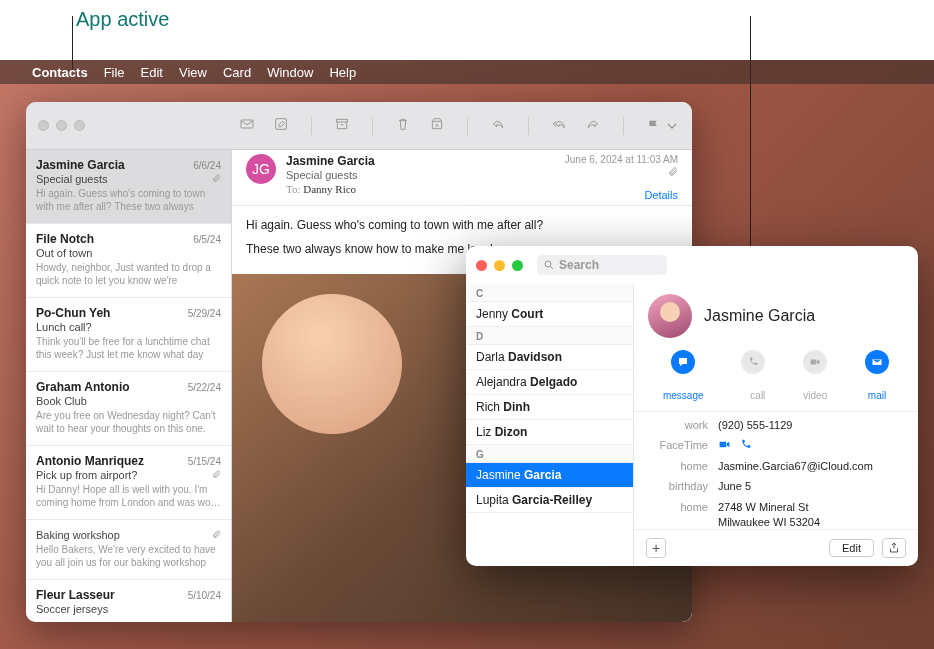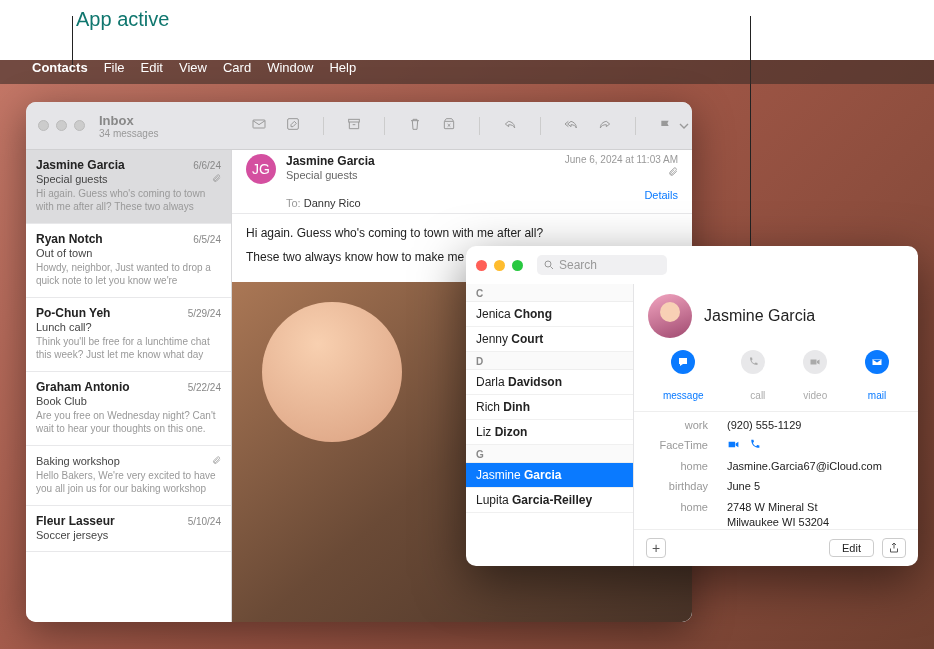--- a/index.html
+++ b/index.html
@@ -4,21 +4,21 @@
   <style>
     * { margin: 0; padding: 0; box-sizing: border-box; }
     body { font-family: -apple-system, "Helvetica Neue", Arial, sans-serif; width: 934px; height: 649px; position: relative; overflow: hidden; background: linear-gradient(135deg, #c77a6a 0%, #9d5545 50%, #704030 100%); }
     
     
     .annotation-container { position: absolute; top: 0; left: 0; width: 100%; height: 60px; background: white; }
     .annotation-label { position: absolute; top: 8px; font-size: 20px; color: #0f766e; font-weight: 400; }
     .annotation-line { position: absolute; width: 1px; background: #222; }
     
     
-    .menubar { position: absolute; top: 60px; left: 0; right: 0; height: 24px; background: rgba(60, 45, 40, 0.6); display: flex; padding-left: 16px; gap: 16px; font-size: 13px; color: #fff; }
+    .menubar { position: absolute; top: 60px; left: 0; right: 0; height: 24px; background: rgba(60, 45, 40, 0.6); display: flex; align-items: center; padding-left: 16px; gap: 16px; font-size: 13px; color: #fff; }
     .menubar .apple-logo { font-size: 14px; }
     .menubar .app-name { font-weight: 600; }
     .menubar .menu-item { cursor: default; }
     
     
     .mail-window { position: absolute; top: 102px; left: 26px; width: 666px; height: 520px; background: #f0f0f2; border-radius: 10px; box-shadow: 0 10px 40px rgba(0,0,0,0.4); overflow: hidden; display: flex; flex-direction: column; }
     .mail-titlebar { height: 48px; display: flex; align-items: center; padding: 0 12px; gap: 6px; background: #e5e5e8; border-bottom: 1px solid #d0d0d2; }
     .traffic-lights-inactive { display: flex; gap: 7px; }
     .traffic-lights-inactive .light { width: 11px; height: 11px; border-radius: 50%; background: #ccc; border: 0.5px solid #bbb; }
     .mail-titlebar-left { display: flex; flex-direction: column; margin-left: 8px; flex-shrink: 0; width: 140px; }
@@ -40,33 +40,33 @@
     .mail-attach { font-size: 9px; color: #999; }
     .mail-preview { font-size: 10px; color: #999; line-height: 1.3; margin-top: 2px; max-height: 26px; overflow: hidden; }
     
     .mail-content { flex: 1; background: #fff; display: flex; flex-direction: column; }
     .mail-content-header { padding: 4px 14px; border-bottom: 1px solid #e8e8ea; }
     .mail-content-top { display: flex; align-items: flex-start; }
     .avatar-circle { width: 30px; height: 30px; border-radius: 50%; background: #d44fa0; display: flex; align-items: center; justify-content: center; color: #fff; font-size: 14px; font-weight: 500; margin-right: 10px; }
     .mail-content-info { flex: 1; }
     .mail-content-from { font-size: 12px; font-weight: 700; color: #222; }
     .mail-content-subject { font-size: 11px; color: #666; margin-top: 1px; }
-    .mail-content-to { font-size: 11px; color: #999; margin-top: 16px; }
+    .mail-content-to { font-size: 11px; color: #999; margin-top: 2px; font-family: Liberation Serif, serif; }
     .mail-content-to .to-name { color: #333; }
     .mail-content-meta { text-align: right; font-size: 10px; color: #999; }
     .mail-content-details { color: #0a7aff; font-size: 11px; margin-top: 10px; }
     .mail-content-body { padding: 10px 14px; font-size: 12px; color: #222; line-height: 1.5; }
     .mail-content-body p { margin-bottom: 6px; }
     .mail-image { flex: 1; background: linear-gradient(140deg, #aa7755 0%, #6a4a36 50%, #4a3428 100%); position: relative; overflow: hidden; }
     .mail-image::before { content: ""; position: absolute; left: 30px; top: 20px; width: 140px; height: 140px; border-radius: 50%; background: radial-gradient(circle at 40% 30%, #f8d0b0, #daa080); }
     .mail-image::after { content: ""; position: absolute; right: 60px; top: 40px; width: 120px; height: 120px; border-radius: 50%; background: radial-gradient(circle at 40% 30%, #e0b595, #b07a5a); }
     
     
     .contacts-window { position: absolute; top: 246px; left: 466px; width: 452px; height: 320px; background: #fff; border-radius: 10px; box-shadow: 0 15px 50px rgba(0,0,0,0.5); overflow: hidden; display: flex; flex-direction: column; }
-    .contacts-titlebar { height: 38px; display: flex; align-items: center; padding: 0 10px; gap: 8px; }
+    .contacts-titlebar { height: 38px; display: flex; align-items: center; padding: 0 10px; gap: 8px; font-weight: bold; }
     .traffic-lights { display: flex; gap: 7px; }
     .traffic-lights .close { width: 11px; height: 11px; border-radius: 50%; background: #ff5f57; }
     .traffic-lights .min { width: 11px; height: 11px; border-radius: 50%; background: #febc2e; }
     .traffic-lights .max { width: 11px; height: 11px; border-radius: 50%; background: #28c840; }
     .contacts-search { flex: 0 0 130px; margin-left: 6px; display: flex; align-items: center; background: #f0f0f2; border-radius: 5px; padding: 3px 6px; font-size: 12px; color: #999; }
     .contacts-search svg { width: 12px; height: 12px; margin-right: 4px; }
     
     .contacts-body { flex: 1; display: flex; overflow: hidden; }
     .contacts-list { width: 168px; border-right: 1px solid #e4e4e6; overflow-y: auto; font-size: 12px; }
     .contacts-list-section { font-size: 10px; font-weight: 600; color: #888; padding: 4px 10px 2px; border-bottom: 1px solid #eee; background: #fafafa; }
@@ -84,21 +84,21 @@
     .card-action-icon { width: 24px; height: 24px; border-radius: 50%; display: flex; align-items: center; justify-content: center; }
     .card-action.active .card-action-icon { background: #0a7aff; }
     .card-action.active { color: #0a7aff; }
     .card-action.inactive .card-action-icon { background: #e8e8ea; }
     .card-action.inactive { color: #aaa; align-items: flex-end; }
     .card-action-icon svg { width: 12px; height: 12px; fill: #fff; }
     .card-action.inactive .card-action-icon svg { fill: #aaa; }
     
     .card-details { flex: 1; padding: 6px 14px; font-size: 11px; overflow-y: auto; }
     .card-row { display: flex; margin-bottom: 5px; line-height: 1.4; }
-    .card-label { color: #999; width: 60px; text-align: right; margin-right: 19px; flex-shrink: 0; }
+    .card-label { color: #999; width: 60px; text-align: right; margin-right: 10px; flex-shrink: 0; }
     .card-value { color: #222; }
     .ft-icons { color: #0a7aff; display: flex; gap: 8px; }
     .ft-icons svg { width: 13px; height: 13px; fill: currentColor; }
     
     .card-footer { display: flex; align-items: center; justify-content: space-between; padding: 8px 12px; border-top: 1px solid #eee; }
     .footer-btn { font-size: 11px; padding: 2px 12px; border-radius: 4px; border: 1px solid #ccc; background: #fff; color: #222; }
     .add-btn { width: 20px; height: 20px; border: 1px solid #ccc; border-radius: 4px; display: flex; align-items: center; justify-content: center; font-size: 14px; color: #555; }
     .share-btn { width: 24px; height: 20px; border: 1px solid #ccc; border-radius: 4px; display: flex; align-items: center; justify-content: center; }
     .footer-right { display: flex; gap: 8px; align-items: center; }
   </style>
@@ -122,24 +122,20 @@
   <span class="menu-item">Help</span>
 </div>
 
 <div class="mail-window">
   <div class="mail-titlebar">
     <div class="traffic-lights-inactive">
       <div class="light"></div>
       <div class="light"></div>
       <div class="light"></div>
     </div>
-    <div class="mail-titlebar-left">
-      <div class="mail-inbox-title">Inbox</div>
-      <div class="mail-inbox-count">34 messages</div>
-    </div>
     <span><svg viewBox="0 0 24 24" fill="none" stroke="#999" stroke-width="1.5">
           <circle cx="12" cy="12" r="9"></circle>
           <line x1="7" y1="9" x2="17" y2="9"></line>
           <line x1="9" y1="12" x2="15" y2="12"></line>
           <line x1="11" y1="15" x2="13" y2="15"></line>
         </svg></span>
     <div class="mail-toolbar-icons">
       <span><svg viewBox="0 0 24 24" fill="none" stroke="#999" stroke-width="1.5">
             <rect x="3" y="6" width="18" height="12" rx="1"></rect>
             <path d="M3 7l9 6 9-6"></path>
@@ -199,21 +195,21 @@
     <div class="mail-subject-row">
       <span class="mail-subject">Special guests</span>
       <span class="mail-attach"><svg width="9" height="9" viewBox="0 0 24 24" fill="none" stroke="#999" stroke-width="2">
                 <path d="M21 10l-9 9a5 5 0 01-7-7l9-9a3.5 3.5 0 015 5l-9 9a2 2 0 01-3-3l8-8"></path>
               </svg></span>
     </div>
     <div class="mail-preview">Hi again. Guess who's coming to town with me after all? These two always kno…</div>
         </div>
         <div class="mail-list-item">
     <div class="mail-list-header">
-      <span class="mail-sender">Ryan Notch</span>
+      <span class="mail-sender">File Notch</span>
       <span class="mail-date">6/5/24</span>
     </div>
     <div class="mail-subject-row">
       <span class="mail-subject">Out of town</span>
 
     </div>
     <div class="mail-preview">Howdy, neighbor, Just wanted to drop a quick note to let you know we're leaving…</div>
         </div>
         <div class="mail-list-item">
     <div class="mail-list-header">
@@ -229,20 +225,33 @@
         <div class="mail-list-item">
     <div class="mail-list-header">
       <span class="mail-sender">Graham Antonio</span>
       <span class="mail-date">5/22/24</span>
     </div>
     <div class="mail-subject-row">
       <span class="mail-subject">Book Club</span>
 
     </div>
     <div class="mail-preview">Are you free on Wednesday night? Can't wait to hear your thoughts on this one. I…</div>
+        </div>
+        <div class="mail-list-item">
+    <div class="mail-list-header">
+      <span class="mail-sender">Antonio Manriquez</span>
+      <span class="mail-date">5/15/24</span>
+    </div>
+    <div class="mail-subject-row">
+      <span class="mail-subject">Pick up from airport?</span>
+      <span class="mail-attach"><svg width="9" height="9" viewBox="0 0 24 24" fill="none" stroke="#999" stroke-width="2">
+                <path d="M21 10l-9 9a5 5 0 01-7-7l9-9a3.5 3.5 0 015 5l-9 9a2 2 0 01-3-3l8-8"></path>
+              </svg></span>
+    </div>
+    <div class="mail-preview">Hi Danny! Hope all is well with you. I'm coming home from London and was wo…</div>
         </div>
         <div class="mail-list-item">
     <div class="mail-subject-row">
       <span class="mail-subject">Baking workshop</span>
       <span class="mail-attach"><svg width="9" height="9" viewBox="0 0 24 24" fill="none" stroke="#999" stroke-width="2">
                 <path d="M21 10l-9 9a5 5 0 01-7-7l9-9a3.5 3.5 0 015 5l-9 9a2 2 0 01-3-3l8-8"></path>
               </svg></span>
     </div>
     <div class="mail-preview">Hello Bakers, We're very excited to have you all join us for our baking workshop t…</div>
         </div>
@@ -300,24 +309,24 @@
           <circle cx="10" cy="10" r="6"></circle>
           <line x1="15" y1="15" x2="20" y2="20"></line>
         </svg>
       <span>Search</span>
     </div>
   </div>
 
   <div class="contacts-body">
     <div class="contacts-list" id="contacts-list">
         <div class="contacts-list-section">C</div>
-        <div class="contacts-list-item">Jenica <span class="surname">Chong</span></div>
         <div class="contacts-list-item">Jenny <span class="surname">Court</span></div>
         <div class="contacts-list-section">D</div>
         <div class="contacts-list-item">Darla <span class="surname">Davidson</span></div>
+        <div class="contacts-list-item">Alejandra <span class="surname">Delgado</span></div>
         <div class="contacts-list-item">Rich <span class="surname">Dinh</span></div>
         <div class="contacts-list-item">Liz <span class="surname">Dizon</span></div>
         <div class="contacts-list-section">G</div>
         <div class="contacts-list-item selected">Jasmine <span class="surname">Garcia</span></div>
         <div class="contacts-list-item">Lupita <span class="surname">Garcia-Reilley</span></div>
       </div>
 
     <div class="contact-card">
       <div class="card-header">
         <div class="card-avatar"></div>

